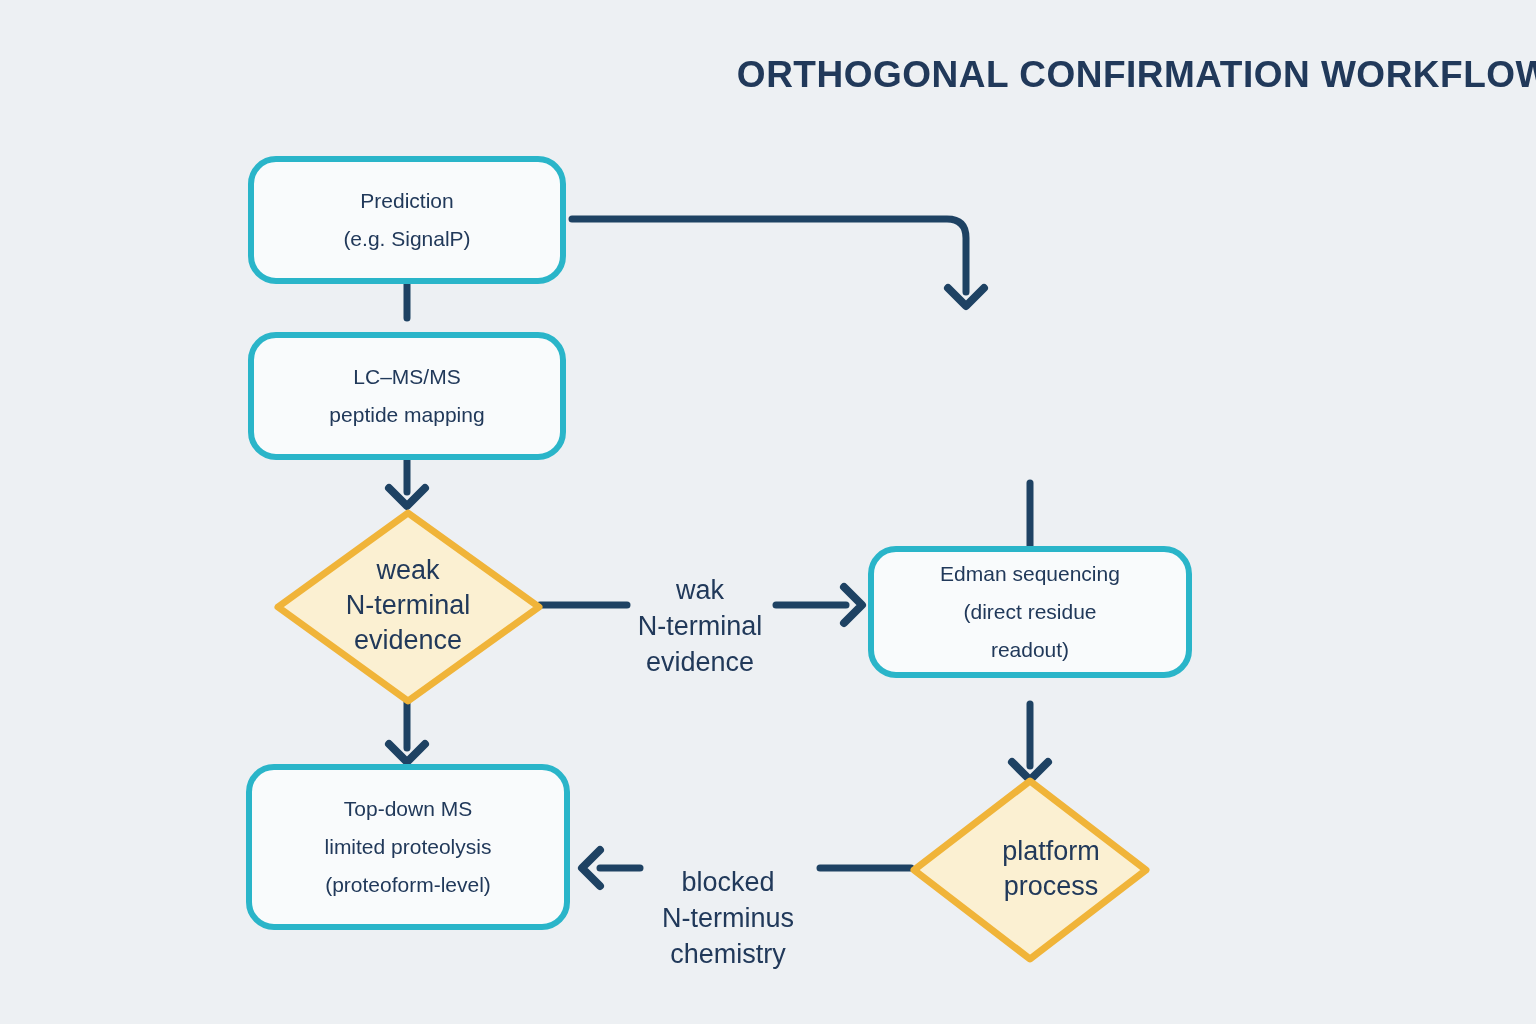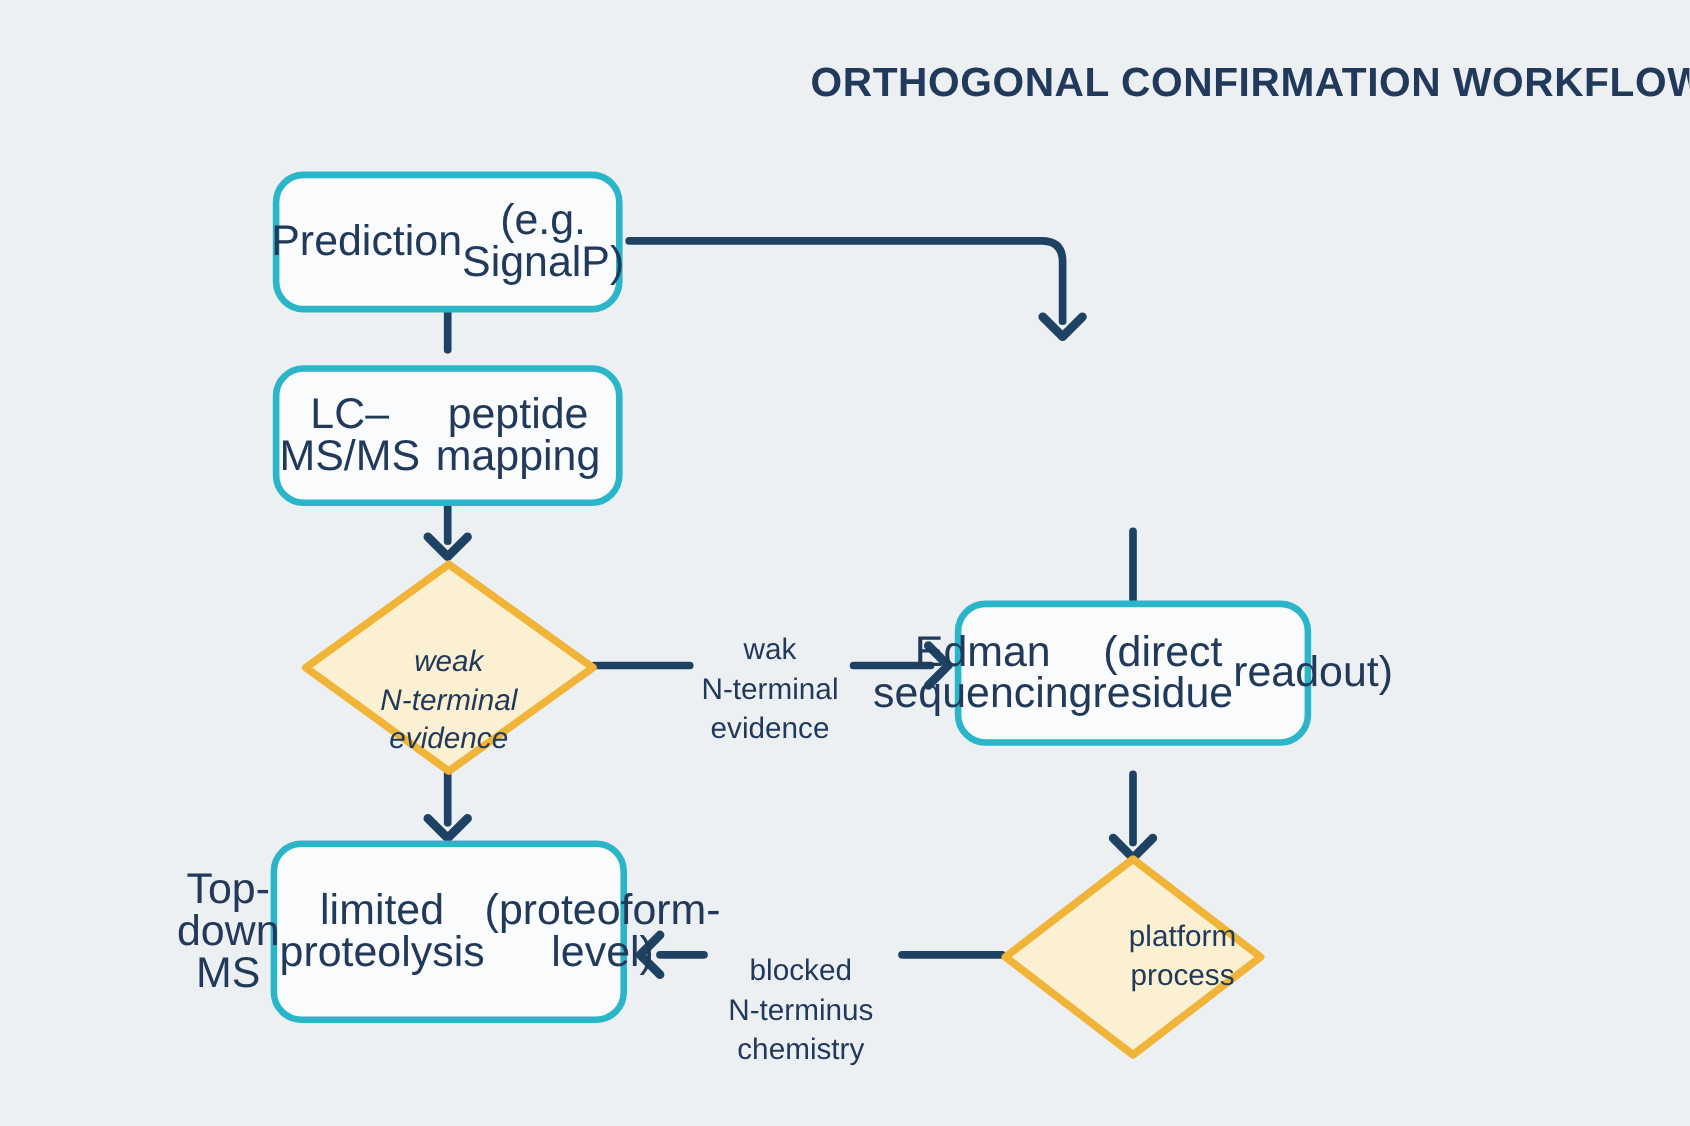--- a/index.html
+++ b/index.html
@@ -57,26 +57,26 @@
     stroke: var(--diamond-border);
     stroke-width: 7;
     stroke-linejoin: round;
   }
   .node {
     position: absolute;
     border: 6px solid var(--box-border);
     border-radius: 28px;
     background: var(--box-fill);
     display: flex;
-    flex-direction: row;
+    flex-direction: column;
     justify-content: center;
     align-items: center;
     text-align: center;
     color: var(--text);
-    font-size: 39px;
+    font-size: 21px;
     line-height: 38px;
   }
   .node span { display: block; }
   .dtext, .elabel {
     position: absolute;
     text-align: center;
     color: var(--text);
     font-size: 27px;
     line-height: 35px;
   }
@@ -136,27 +136,27 @@
     <span>(direct residue</span>
     <span>readout)</span>
   </div>
 
   <div class="node" style="left:246px; top:764px; width:324px; height:166px;">
     <span>Top-down MS</span>
     <span>limited proteolysis</span>
     <span>(proteoform-level)</span>
   </div>
 
-  <div class="dtext" style="left:298px; top:584px; width:220px;font-style:italic;">
+  <div class="dtext" style="left:298px; top:553px; width:220px;">
     <span>weak</span>
     <span>N-terminal</span>
     <span>evidence</span>
   </div>
 
-  <div class="dtext" style="left:965px; top:834px; width:220px;">
+  <div class="dtext" style="left:941px; top:834px; width:220px;">
     <span>platform</span>
     <span>process</span>
   </div>
 
   <div class="elabel" style="left:600px; top:531px; width:200px;">
     <span>wak</span>
     <span>N-terminal</span>
     <span>evidence</span>
   </div>
 

